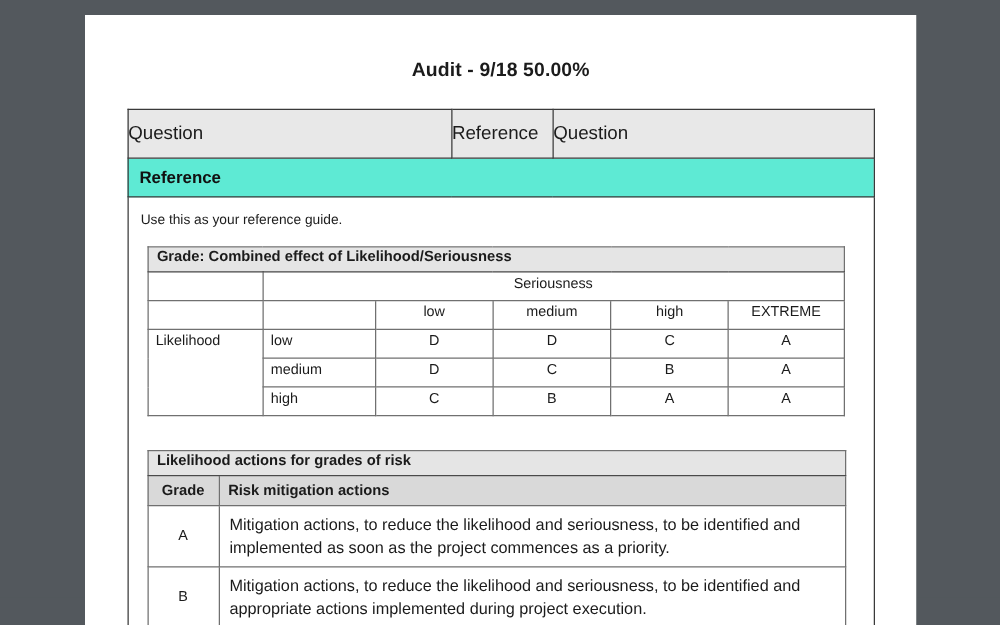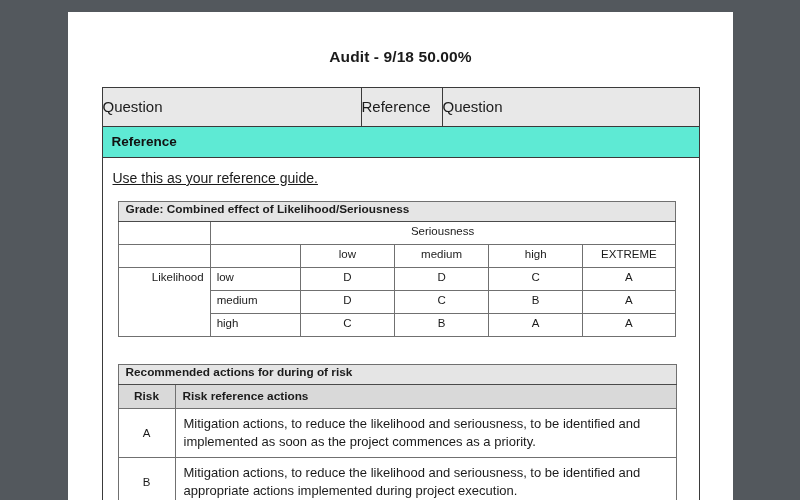--- a/index.html
+++ b/index.html
@@ -68,24 +68,23 @@
     height: 27px;
   }
   .body-row td {
     background: #ffffff;
     padding: 0;
   }
   .body-inner {
     padding: 12px 9px 0 9px;
   }
   .ref-line {
-    font-size: 14px;
+    font-size: 11px;
     color: #1b1b1b;
     margin: 0 0 15px 1px;
-    text-decoration: underline;
   }
 
   
   .inner-table {
     border-collapse: collapse;
     table-layout: fixed;
     width: 558px;
     margin: 0 0 0 6px;
     border: 1px solid #4a4a4a;
   }
@@ -102,21 +101,21 @@
     font-size: 11.8px;
     padding: 0 7px 5px 7px;
     border-bottom: 1px solid #4a4a4a;
   }
   .ctr { text-align: center; }
   .blank-cell { background: #ffffff; }
   .row-h {
     height: 23px;
   }
   .lk-label {
-    text-align: right;
+    text-align: left;
     vertical-align: middle;
     font-size: 11.5px;
   }
   .axis-sub { text-align: left; padding-left: 7px; }
 
   .grade-tbl { margin-top: 27px; }
   .grade-tbl .hdr td {
     background: #d9d9d9;
     font-weight: bold;
     font-size: 11.8px;
@@ -225,25 +224,25 @@
                 </tbody>
               </table>
 
               <table class="inner-table grade-tbl">
                 <colgroup>
                   <col style="width:57px;">
                   <col style="width:501px;">
                 </colgroup>
                 <tbody>
                   <tr class="inner-title">
-                    <td colspan="2">Recommended actions for during of risk</td>
+                    <td colspan="2">Likelihood actions for grades of risk</td>
                   </tr>
                   <tr class="hdr">
-                    <td class="ctr">Risk</td>
-                    <td>Risk reference actions</td>
+                    <td class="ctr">Grade</td>
+                    <td>Risk mitigation actions</td>
                   </tr>
                   <tr>
                     <td class="gcell">A</td>
                     <td class="acell">Mitigation actions, to reduce the likelihood and seriousness, to be identified and implemented as soon as the project commences as a priority.</td>
                   </tr>
                   <tr>
                     <td class="gcell">B</td>
                     <td class="acell">Mitigation actions, to reduce the likelihood and seriousness, to be identified and appropriate actions implemented during project execution.</td>
                   </tr>
                   <tr>

